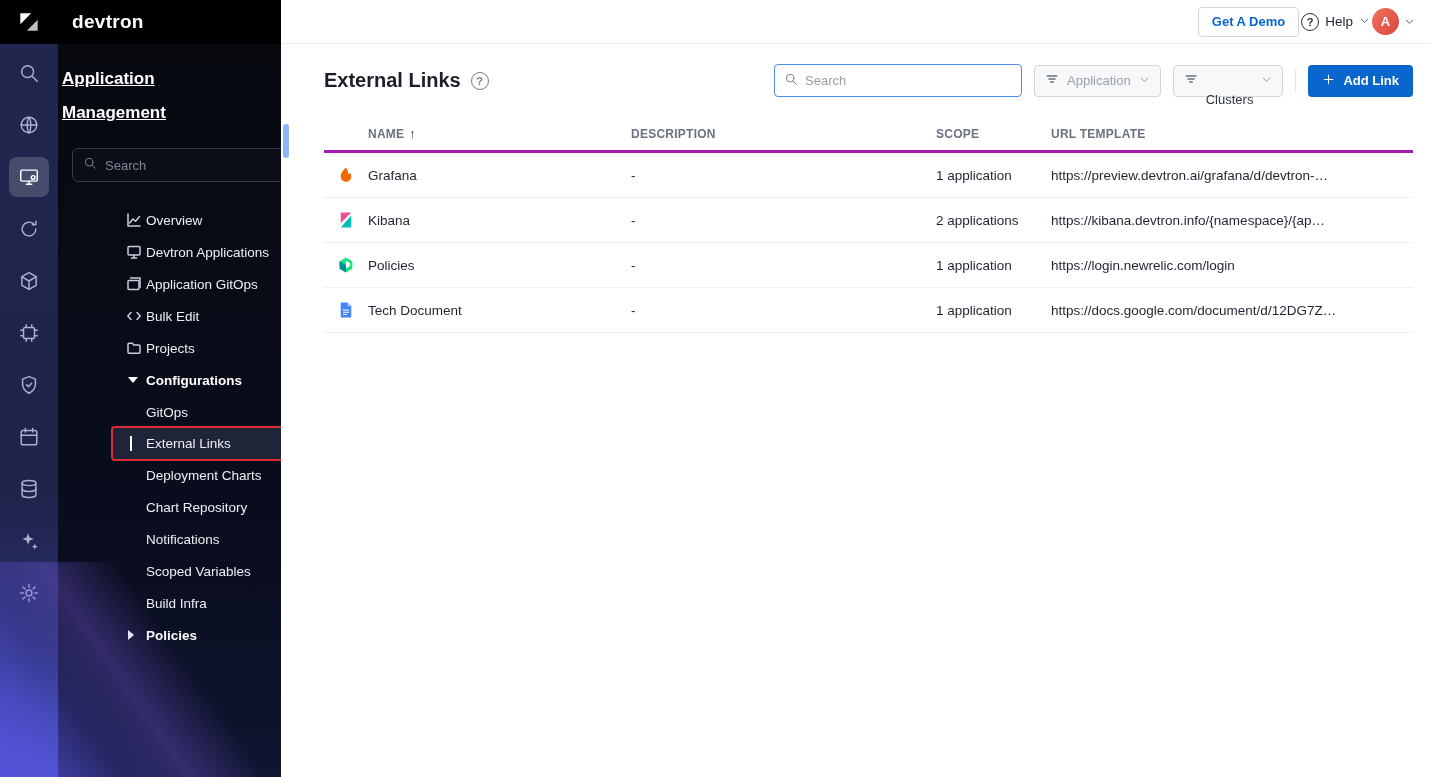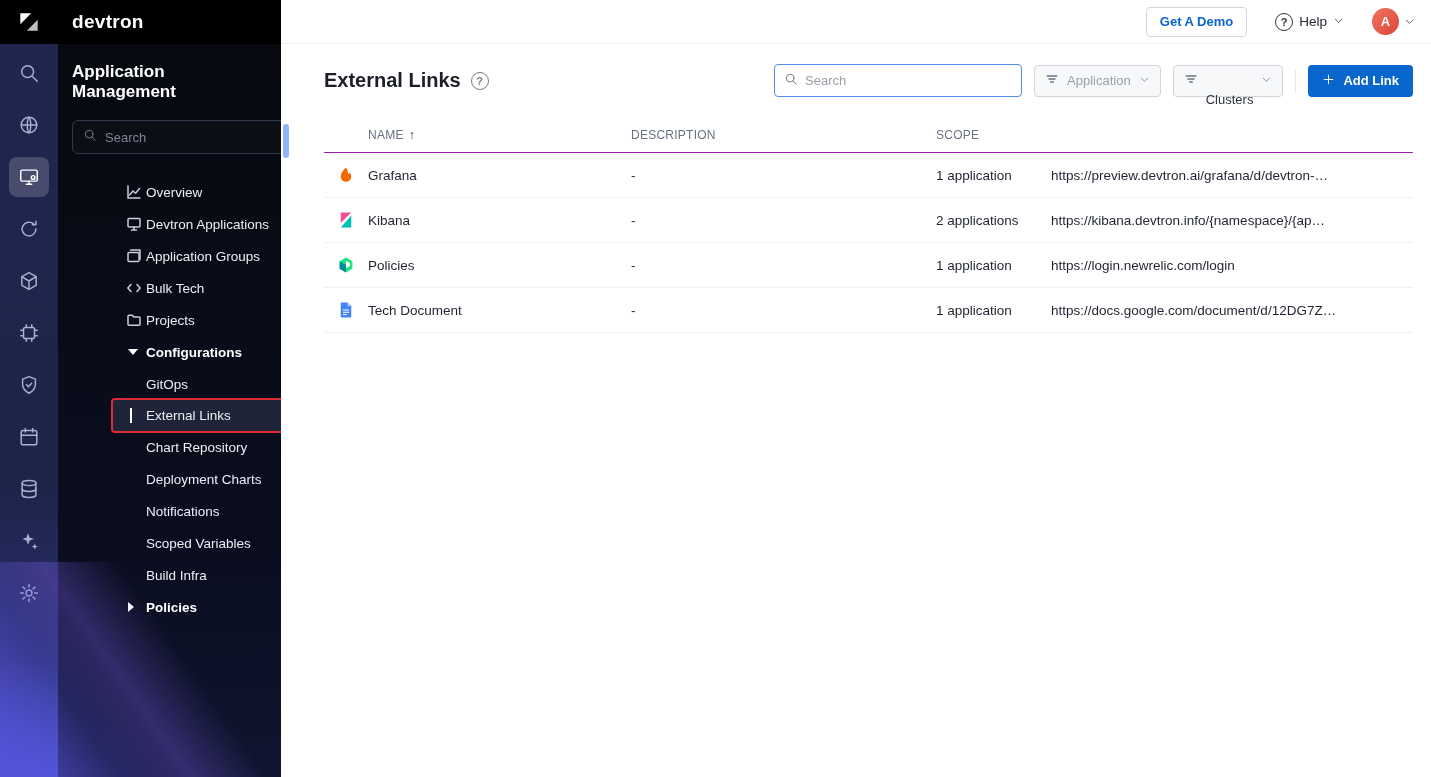--- a/index.html
+++ b/index.html
@@ -23,41 +23,41 @@
   .rail { width:58px; flex:0 0 58px; display:flex; flex-direction:column; align-items:center; padding-top:9px; gap:12px;
     background:linear-gradient(180deg,#20264E 0%, #1E2349 60%, #2A3071 84%, #4A57D2 100%); }
   .rail-btn { width:40px; height:40px; border-radius:8px; display:grid; place-items:center; cursor:pointer; }
   .rail-btn.selected { background:rgba(255,255,255,.18); }
   .rail-btn svg { stroke:#ABB0D0; fill:none; stroke-width:1.6; stroke-linecap:round; stroke-linejoin:round; }
   .rail-btn.selected svg { stroke:#fff; }
   .rail-btn svg .fillme { fill:#ABB0D0; stroke:none; }
 
   .sidebar { flex:1; position:relative;
     background:linear-gradient(180deg,#07090F 0%, #0A0D1E 68%, #101530 100%); }
-  .sb-title { margin:18px 14px 0; color:#fff; font-size:17px; font-weight:700; line-height:20px; width:150px; }
+  .sb-title { margin:18px 4px 0; color:#fff; font-size:17px; font-weight:700; line-height:34px; width:150px;text-decoration:underline; }
   .sb-search { margin:18px 14px 0; height:34px; border:1px solid #33384C; border-radius:6px; display:flex; align-items:center; gap:8px; padding:0 10px; background:rgba(255,255,255,.02); }
   .sb-search svg { stroke:#7E8598; fill:none; stroke-width:1.6; stroke-linecap:round; }
   .sb-search input { flex:1; background:transparent; border:none; outline:none; color:#fff; font-size:13px; font-family:inherit; }
   .sb-search input::placeholder { color:#7E8598; }
 
   .nav { margin-top:22px;margin-left:41px; }
   .nav-item { position:relative; height:32px; display:flex; align-items:center; padding-left:47px; color:#EDEEF4; font-size:13.5px; cursor:pointer; }
   .nav-ic { position:absolute; left:27px; top:50%; transform:translateY(-50%); width:16px; height:16px; display:grid; place-items:center; }
   .nav-ic svg { stroke:#C9CDDC; fill:none; stroke-width:1.5; stroke-linecap:round; stroke-linejoin:round; }
   .nav-parent .nav-label { font-weight:700; color:#fff; }
   .caret { position:absolute; left:29px; top:50%; transform:translateY(-50%); width:0; height:0; }
   .caret.down { border-left:5px solid transparent; border-right:5px solid transparent; border-top:6px solid #fff; }
   .caret.right { border-top:5px solid transparent; border-bottom:5px solid transparent; border-left:6px solid #fff; }
 
   .nav-item.selected { margin:0 14px; padding-left:33px; height:31px; background:#1F2438; outline:2.5px solid #DE2B35; border-radius:2px; }
   .nav-item.selected::before { content:""; position:absolute; left:17px; top:8px; width:2px; height:15px; background:#fff; }
 
   
   .content { flex:1; display:flex; flex-direction:column; background:#fff; min-width:0; }
-  .topbar { height:44px; flex:0 0 44px; display:flex; align-items:center; justify-content:flex-end; gap:28px; padding-right:16px; border-bottom:1px solid #F0F1F4; }
+  .topbar { height:44px; flex:0 0 44px; display:flex; align-items:center; justify-content:flex-end; gap:2px; padding-right:16px; border-bottom:1px solid #F0F1F4; }
   .demo-btn { height:30px; padding:0 13px; border:1px solid #D4D8DE; border-radius:4px; color:#0966CC; font-weight:700; font-size:13px; background:#fff; display:flex; align-items:center; cursor:pointer; }
   .help { display:flex; align-items:center; gap:6px; font-size:13.5px; color:#1F2430; cursor:pointer; }
   .help-q { width:18px; height:18px; border-radius:50%; border:1.6px solid #2F353E; color:#2F353E; display:grid; place-items:center; font-size:11px; font-weight:700; }
   .chev svg { stroke:#3A404A; fill:none; stroke-width:1.8; stroke-linecap:round; stroke-linejoin:round; }
   .avatar-wrap { display:flex; align-items:center; gap:5px; cursor:pointer; }
   .avatar { width:27px; height:27px; border-radius:50%; background:linear-gradient(135deg,#F2735F,#D9453A); color:#fff; display:grid; place-items:center; font-size:13px; font-weight:700; }
 
   .main { flex:1; position:relative; padding:20px 18px 0 43px; min-width:0; }
   .scroll-thumb { position:absolute; left:2px; top:80px; width:6px; height:34px; background:#8FB4F9; border-radius:3px; cursor:pointer; }
 
@@ -72,21 +72,21 @@
   .filter-btn { height:32px; padding:0 10px; border:1px solid #D2D6DC; border-radius:4px; background:#F7F8FA; display:flex; align-items:center; gap:8px; font-size:13px; cursor:pointer; }
   .filter-btn svg { stroke:#6A7281; fill:none; stroke-width:1.6; stroke-linecap:round; }
   .f-muted { color:#99A0A9; }
   .f-dark { color:#2E353D;margin-top:37px; }
   .divider-v { width:1px; height:22px; background:#E3E6EA; }
   .add-btn { height:32px; padding:0 14px; background:#0966CC; border:none; border-radius:4px; color:#fff; display:flex; align-items:center; gap:8px; font-size:13px; font-weight:600; cursor:pointer; font-family:inherit; }
   .add-btn svg { stroke:#fff; fill:none; stroke-width:1.8; stroke-linecap:round; }
 
   .table { margin-top:20px; }
   .thead, .trow { display:grid; grid-template-columns:307px 305px 115px 1fr; align-items:center; }
-  .thead { height:36px; border-bottom:1px solid #a21caf; color:#6A7281; font-size:12px; font-weight:400; letter-spacing:.25px; }
+  .thead { height:36px; border-bottom:3px solid #a21caf; color:#6A7281; font-size:12px; font-weight:700; letter-spacing:.25px; }
   .h-name { padding-left:44px; display:flex; align-items:center; gap:5px; }
   .sort-arrow { color:#23262E; font-size:12px; }
   .trow { height:45px; border-bottom:1px solid #EEF0F3; font-size:13.5px; color:#1F2430; cursor:pointer; }
   .cell-name { padding-left:12px; display:flex; align-items:center; gap:12px; }
   .row-ic { width:20px; height:20px; display:grid; place-items:center; }
   .cell-url { overflow:hidden; white-space:nowrap; text-overflow:ellipsis; padding-right:8px; }
 </style>
 </head>
 <body>
 
@@ -208,29 +208,29 @@
               </span>
             <span class="nav-label">Devtron Applications</span>
           </div>
           <div class="nav-item">
             <span class="nav-ic">
                 <svg width="16" height="16" viewBox="0 0 16 16">
                   <rect x="2" y="4.5" width="11" height="9" rx="1"></rect>
                   <path d="M4.5 2h9.5v9.5"></path>
                 </svg>
               </span>
-            <span class="nav-label">Application Groups</span>
+            <span class="nav-label">Application GitOps</span>
           </div>
           <div class="nav-item">
             <span class="nav-ic">
                 <svg width="16" height="16" viewBox="0 0 16 16">
                   <path d="M5 4.5L1.8 8 5 11.5M11 4.5L14.2 8 11 11.5"></path>
                 </svg>
               </span>
-            <span class="nav-label">Bulk Tech</span>
+            <span class="nav-label">Bulk Edit</span>
           </div>
           <div class="nav-item">
             <span class="nav-ic">
                 <svg width="16" height="16" viewBox="0 0 16 16">
                   <path d="M2 4.2c0-.6.4-1 1-1h3.3l1.5 1.8H13c.6 0 1 .4 1 1v6.3c0 .6-.4 1-1 1H3c-.6 0-1-.4-1-1z"></path>
                 </svg>
               </span>
             <span class="nav-label">Projects</span>
           </div>
 
@@ -239,24 +239,24 @@
             <span class="nav-label">Configurations</span>
           </div>
 
           <div class="nav-item">
             <span class="nav-label">GitOps</span>
           </div>
           <div class="nav-item selected">
             <span class="nav-label">External Links</span>
           </div>
           <div class="nav-item">
+            <span class="nav-label">Deployment Charts</span>
+          </div>
+          <div class="nav-item">
             <span class="nav-label">Chart Repository</span>
-          </div>
-          <div class="nav-item">
-            <span class="nav-label">Deployment Charts</span>
           </div>
           <div class="nav-item">
             <span class="nav-label">Notifications</span>
           </div>
           <div class="nav-item">
             <span class="nav-label">Scoped Variables</span>
           </div>
           <div class="nav-item">
             <span class="nav-label">Build Infra</span>
           </div>
@@ -340,20 +340,21 @@
       </div>
 
       <div class="table">
         <div class="thead">
           <div class="h-name">
             <span>NAME</span>
             <span class="sort-arrow">↑</span>
           </div>
           <div>DESCRIPTION</div>
           <div>SCOPE</div>
+          <div>URL TEMPLATE</div>
         </div>
 
         <div class="trow">
           <div class="cell-name">
             <span class="row-ic">
               <svg width="18" height="18" viewBox="0 0 24 24">
                   <path d="M12 2C8.5 5.8 5 9 5 14a7 7 0 0 0 14 0c0-2-.9-3.6-2-5.2-.5 1.5-1.4 2.2-2.5 2.3C15.3 8 14 5 12 2z" fill="#F46800"></path>
                 </svg>
             </span>
             <span>Grafana</span>

